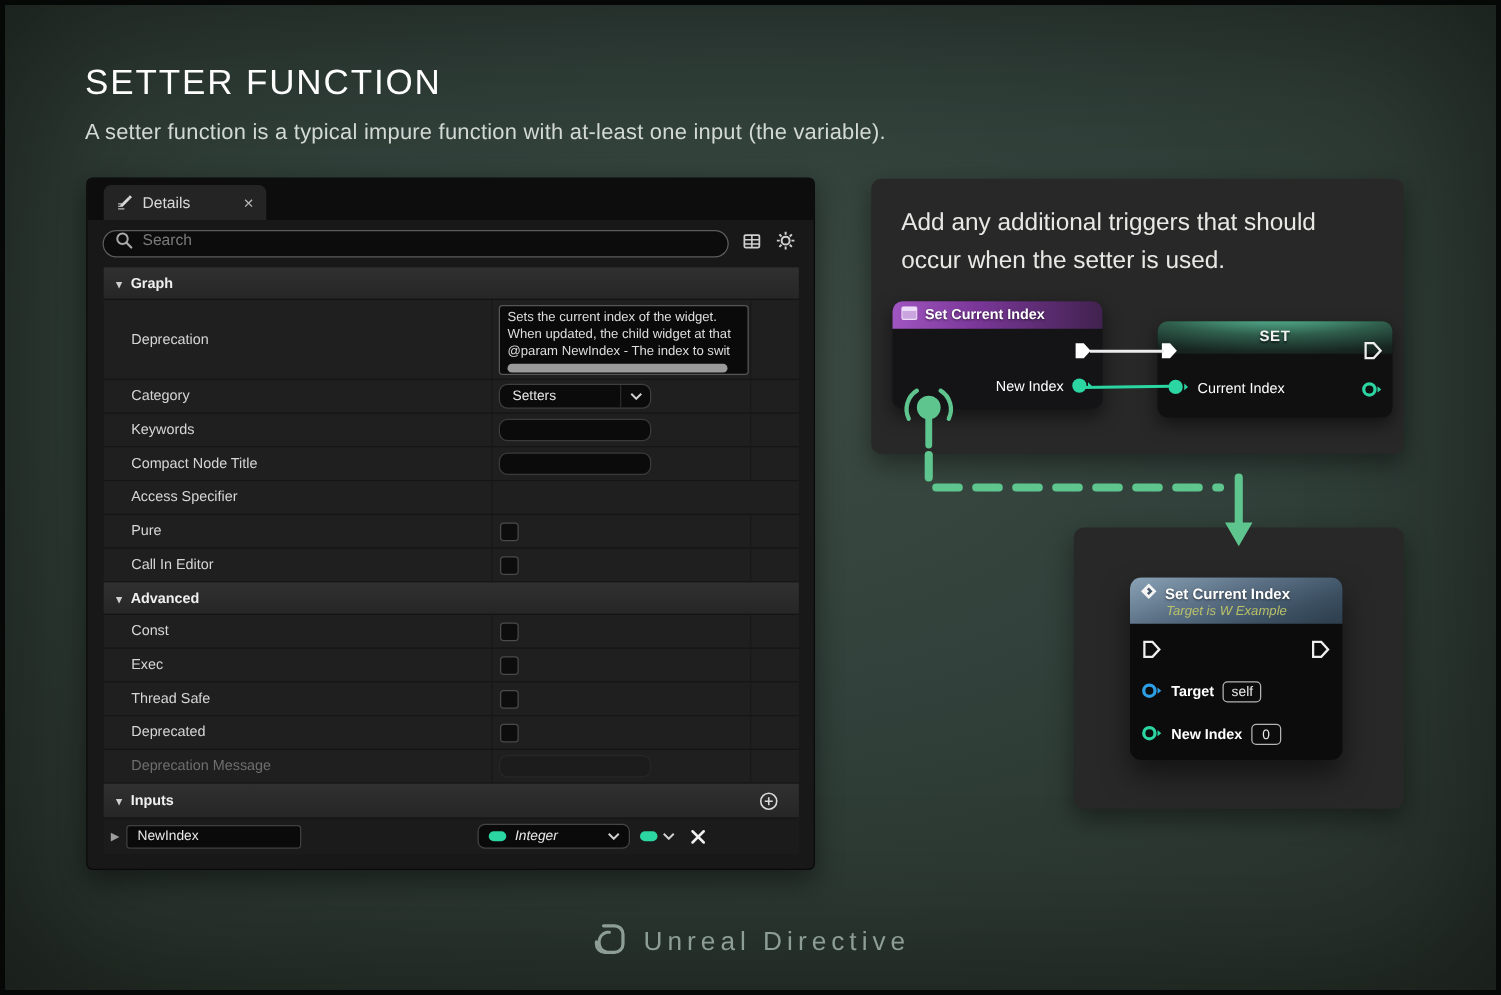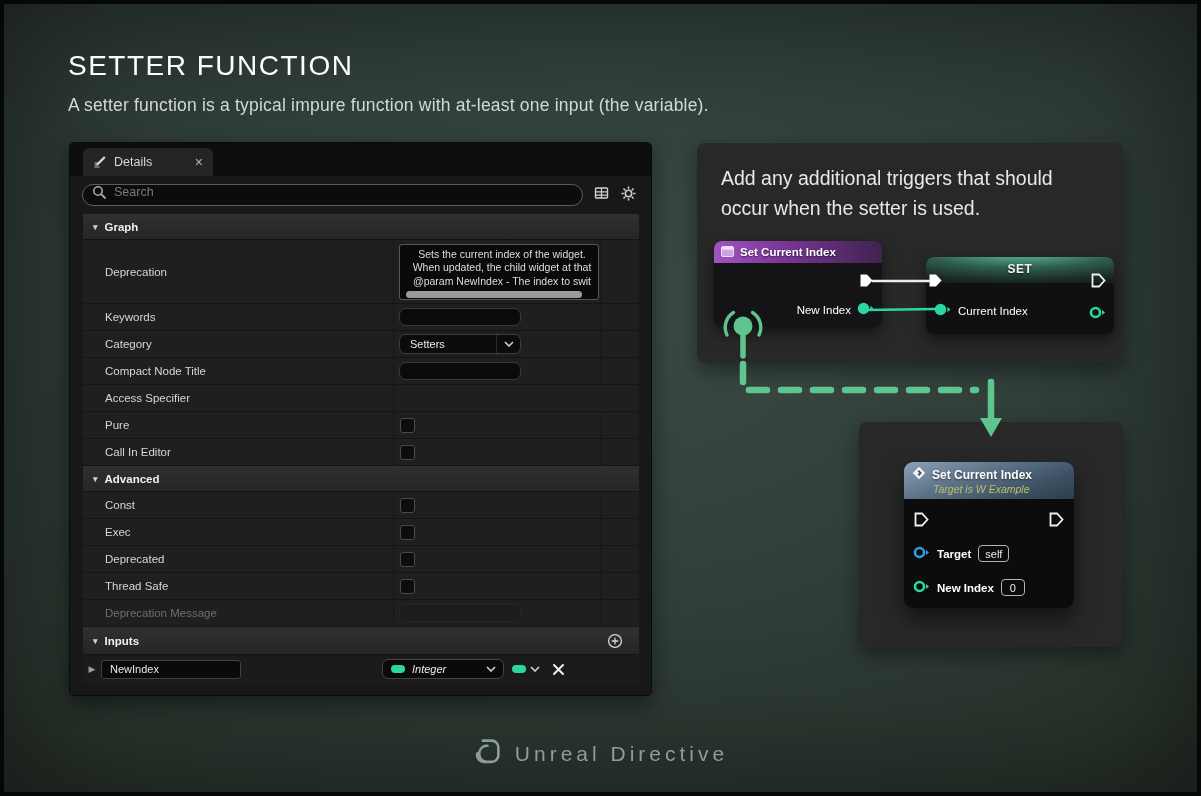--- a/index.html
+++ b/index.html
@@ -25,21 +25,21 @@
     color:#d8d8d8; font-size:12.5px; }
   .tab .close{ margin-left:auto; color:#b7b7b7; font-size:14px; line-height:1; cursor:default; }
   .searchrow{ height:38px; display:flex; align-items:center; gap:10px; padding:0 14px 0 12px; }
   .searchpill{ flex:1; height:22px; border-radius:12px; background:#0c0c0c; border:1px solid #5c5c5c;
     display:flex; align-items:flex-start; gap:7px; padding:0 4px 0 9px; }
   .searchpill input{ flex:1; background:transparent; border:none; outline:none; color:#cfcfcf; font-size:12.5px; }
   .searchpill input::placeholder{ color:#7b7b7b; }
   .rows{ margin:0 12px 0 13px; background:#1f1f1f; }
   .row{ display:flex; align-items:stretch; height:27px; border-bottom:1px solid #151515; background:#1f1f1f; }
   .row .lbl{ width:310px; display:flex; align-items:center; padding-left:22px; font-size:11.5px; color:#d6d6d6; }
-  .row .val{ width:207px; border-left:1px solid #181818; display:flex; align-items:center; padding-left:5px;text-align:center; }
+  .row .val{ width:207px; border-left:1px solid #181818; display:flex; align-items:center; padding-left:5px; }
   .row .rcol{ flex:1; border-left:1px solid #181818; }
   .sechead{ display:flex; align-items:center; gap:7px; height:26px; padding-left:10px;
     background:linear-gradient(180deg,#303030,#262626); border-bottom:1px solid #141414;
     font-size:11.5px; font-weight:bold; color:#efefef; }
   .tri{ font-size:9px; color:#cfcfcf; }
   .row-desc{ height:64px; }
   .descbox{ width:200px; height:56px; background:#0a0a0a; border:1px solid #565656; border-radius:3px;
     padding:3px 0 0 6px; overflow:hidden; }
   .descbox .dline{ font-size:10.5px; line-height:13.5px; color:#dedede; white-space:nowrap; }
   .descscroll{ width:176px; height:7px; border-radius:4px; background:#9a9a9a; margin-top:3px; }
@@ -178,43 +178,43 @@
             <div class="dline">Sets the current index of the widget.</div>
             <div class="dline">When updated, the child widget at that</div>
             <div class="dline">@param NewIndex - The index to swit</div>
             <div class="descscroll"></div>
           </div>
         </div>
         <div class="rcol"></div>
       </div>
 
       <div class="row">
-        <div class="lbl">Keywords</div>
-        <div class="val">
-            <div class="field"></div>
-          </div>
-        <div class="rcol"></div>
-      </div>
-
-      <div class="row">
         <div class="lbl">Category</div>
         <div class="val">
           <div class="dropdown">
             <span class="txt">Setters</span>
             <span class="chev">
                 <svg width="10" height="6" viewBox="0 0 10 6" fill="none">
                   <path d="M1 1 L5 5 L9 1" stroke="#d0d0d0" stroke-width="1.6"></path>
                 </svg>
               </span>
           </div>
         </div>
         <div class="rcol"></div>
       </div>
 
       <div class="row">
+        <div class="lbl">Keywords</div>
+        <div class="val">
+            <div class="field"></div>
+          </div>
+        <div class="rcol"></div>
+      </div>
+
+      <div class="row">
         <div class="lbl">Compact Node Title</div>
         <div class="val">
             <div class="field"></div>
           </div>
         <div class="rcol"></div>
       </div>
 
       <div class="row">
         <div class="lbl">Access Specifier</div>
         <div class="rcol"></div>
@@ -251,29 +251,29 @@
 
       <div class="row">
         <div class="lbl">Exec</div>
         <div class="val">
             <div class="checkbox"></div>
           </div>
         <div class="rcol"></div>
       </div>
 
       <div class="row">
+        <div class="lbl">Thread Safe</div>
+        <div class="val">
+            <div class="checkbox"></div>
+          </div>
+        <div class="rcol"></div>
+      </div>
+
+      <div class="row">
         <div class="lbl">Deprecated</div>
-        <div class="val">
-            <div class="checkbox"></div>
-          </div>
-        <div class="rcol"></div>
-      </div>
-
-      <div class="row">
-        <div class="lbl">Thread Safe</div>
         <div class="val">
             <div class="checkbox"></div>
           </div>
         <div class="rcol"></div>
       </div>
 
       <div class="row">
         <div class="lbl disabled">Deprecation Message</div>
         <div class="val">
             <div class="field disabled"></div>

